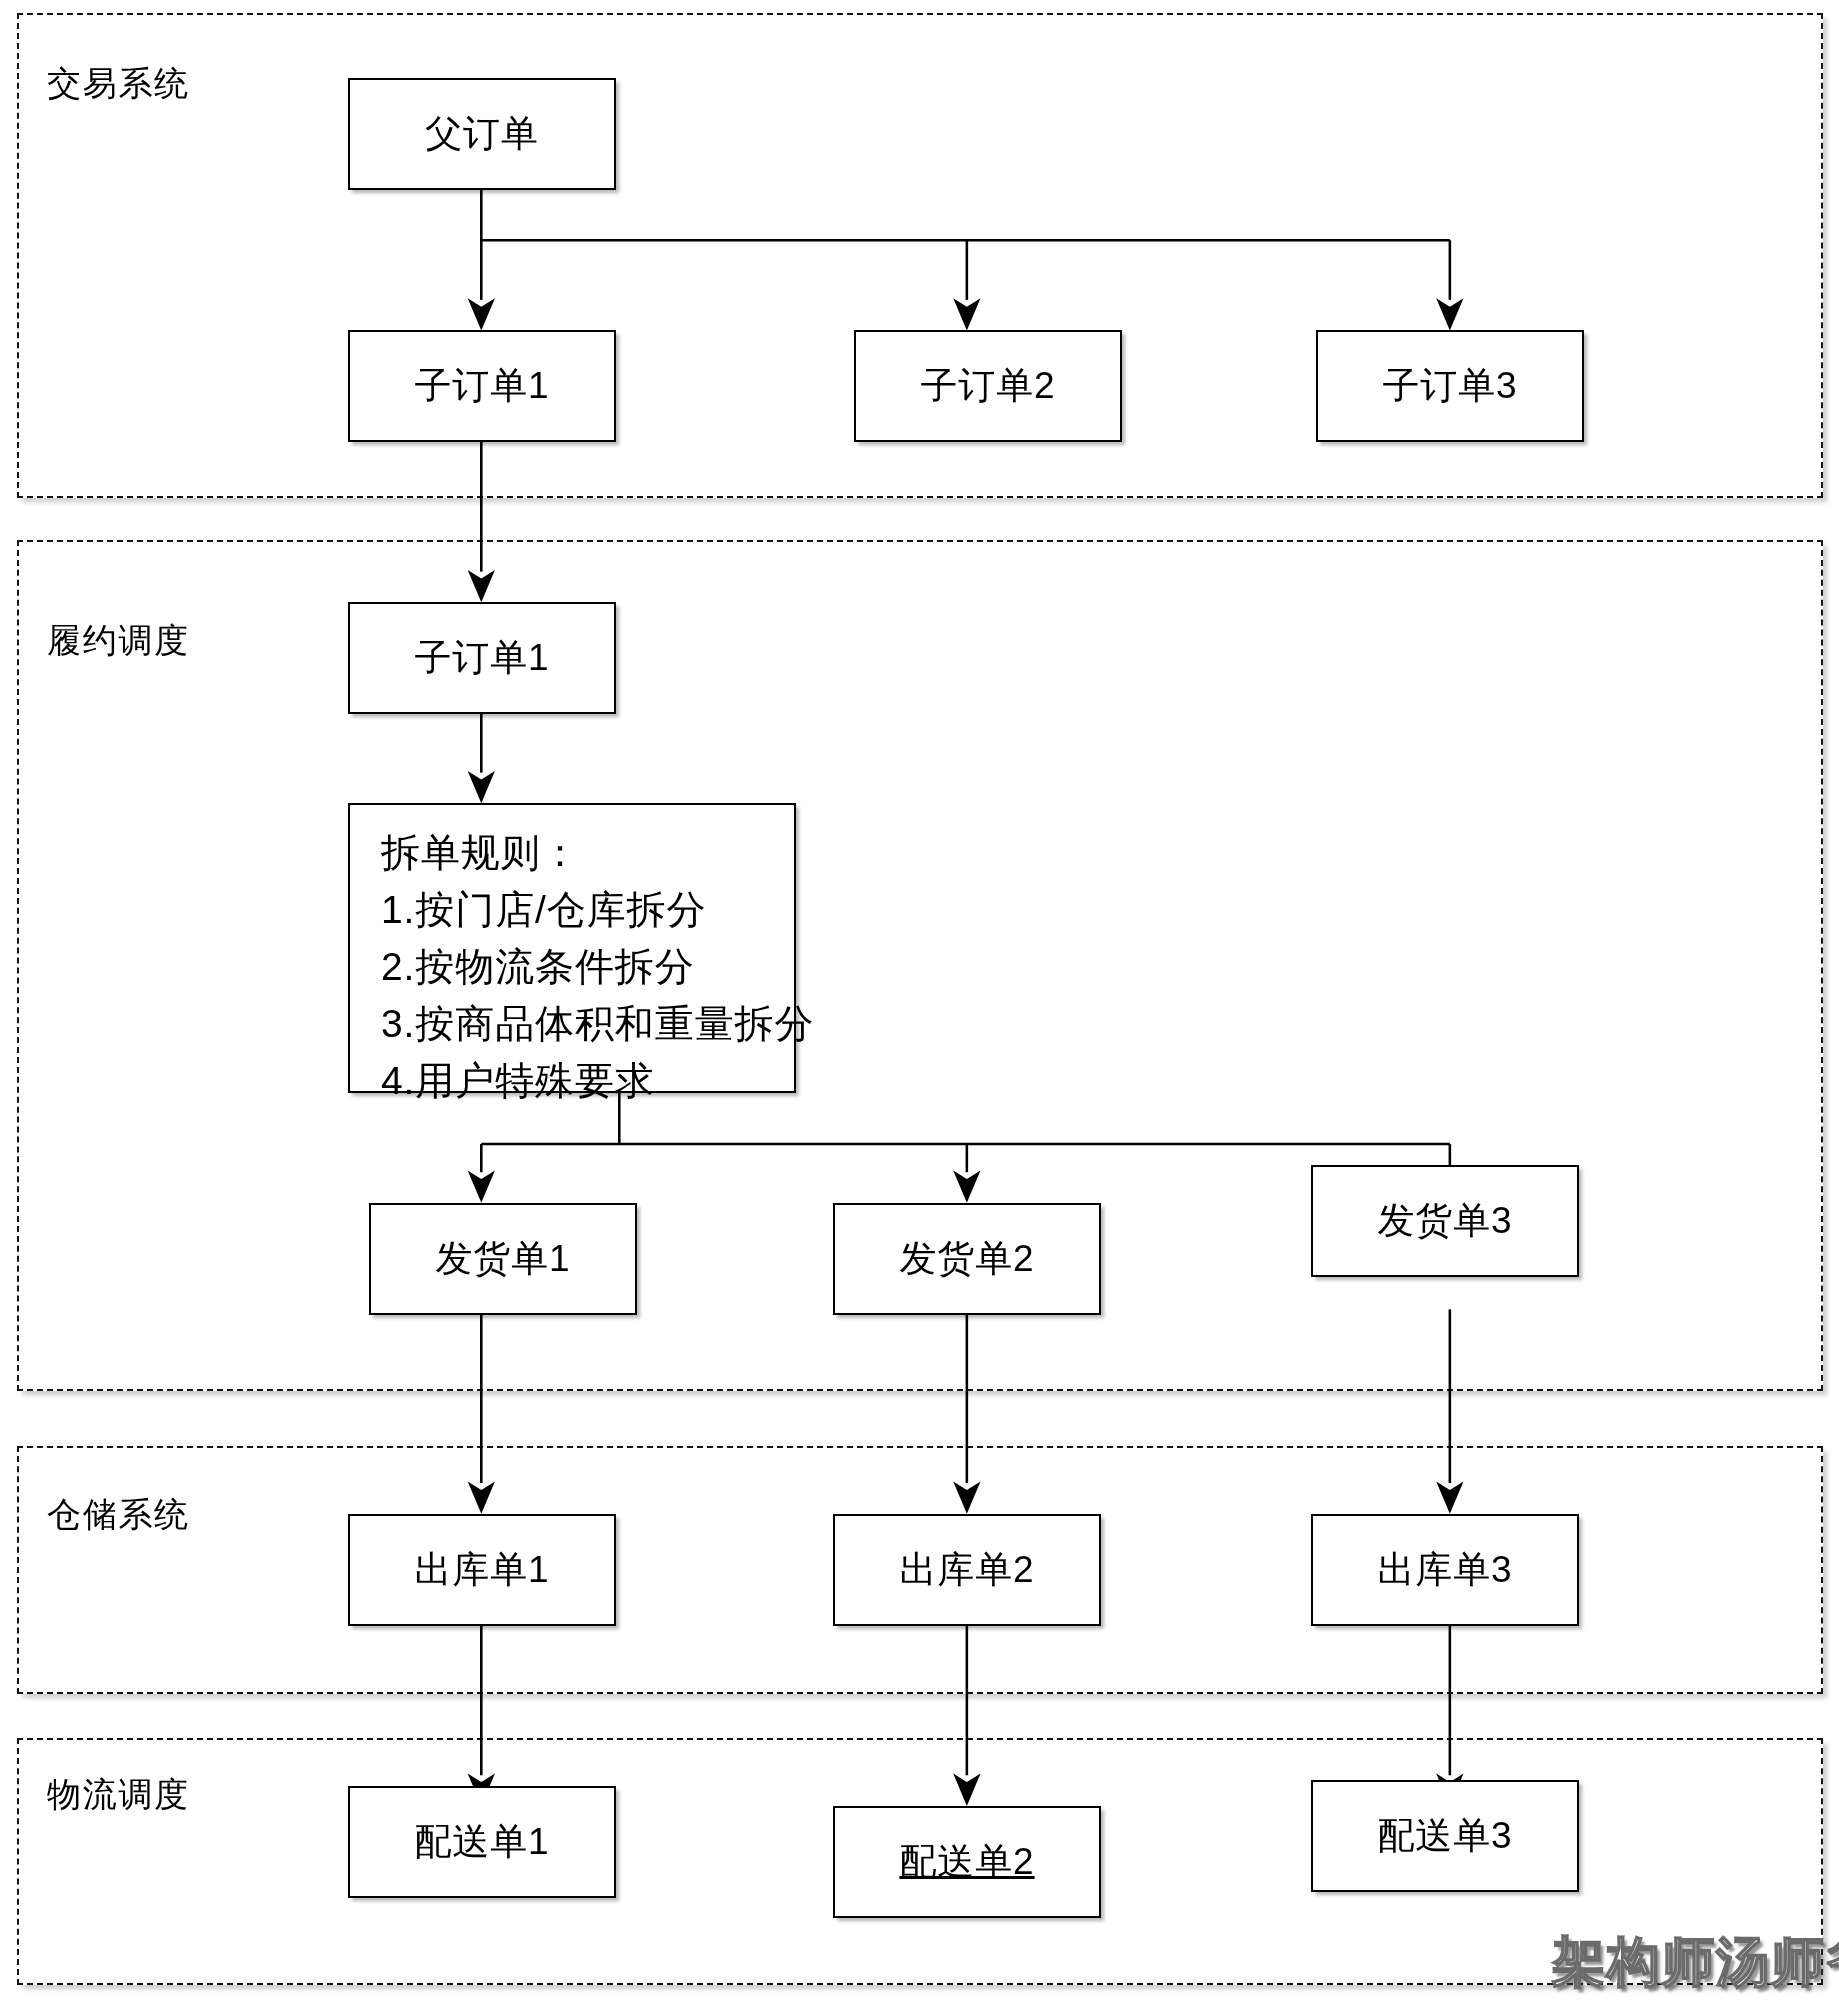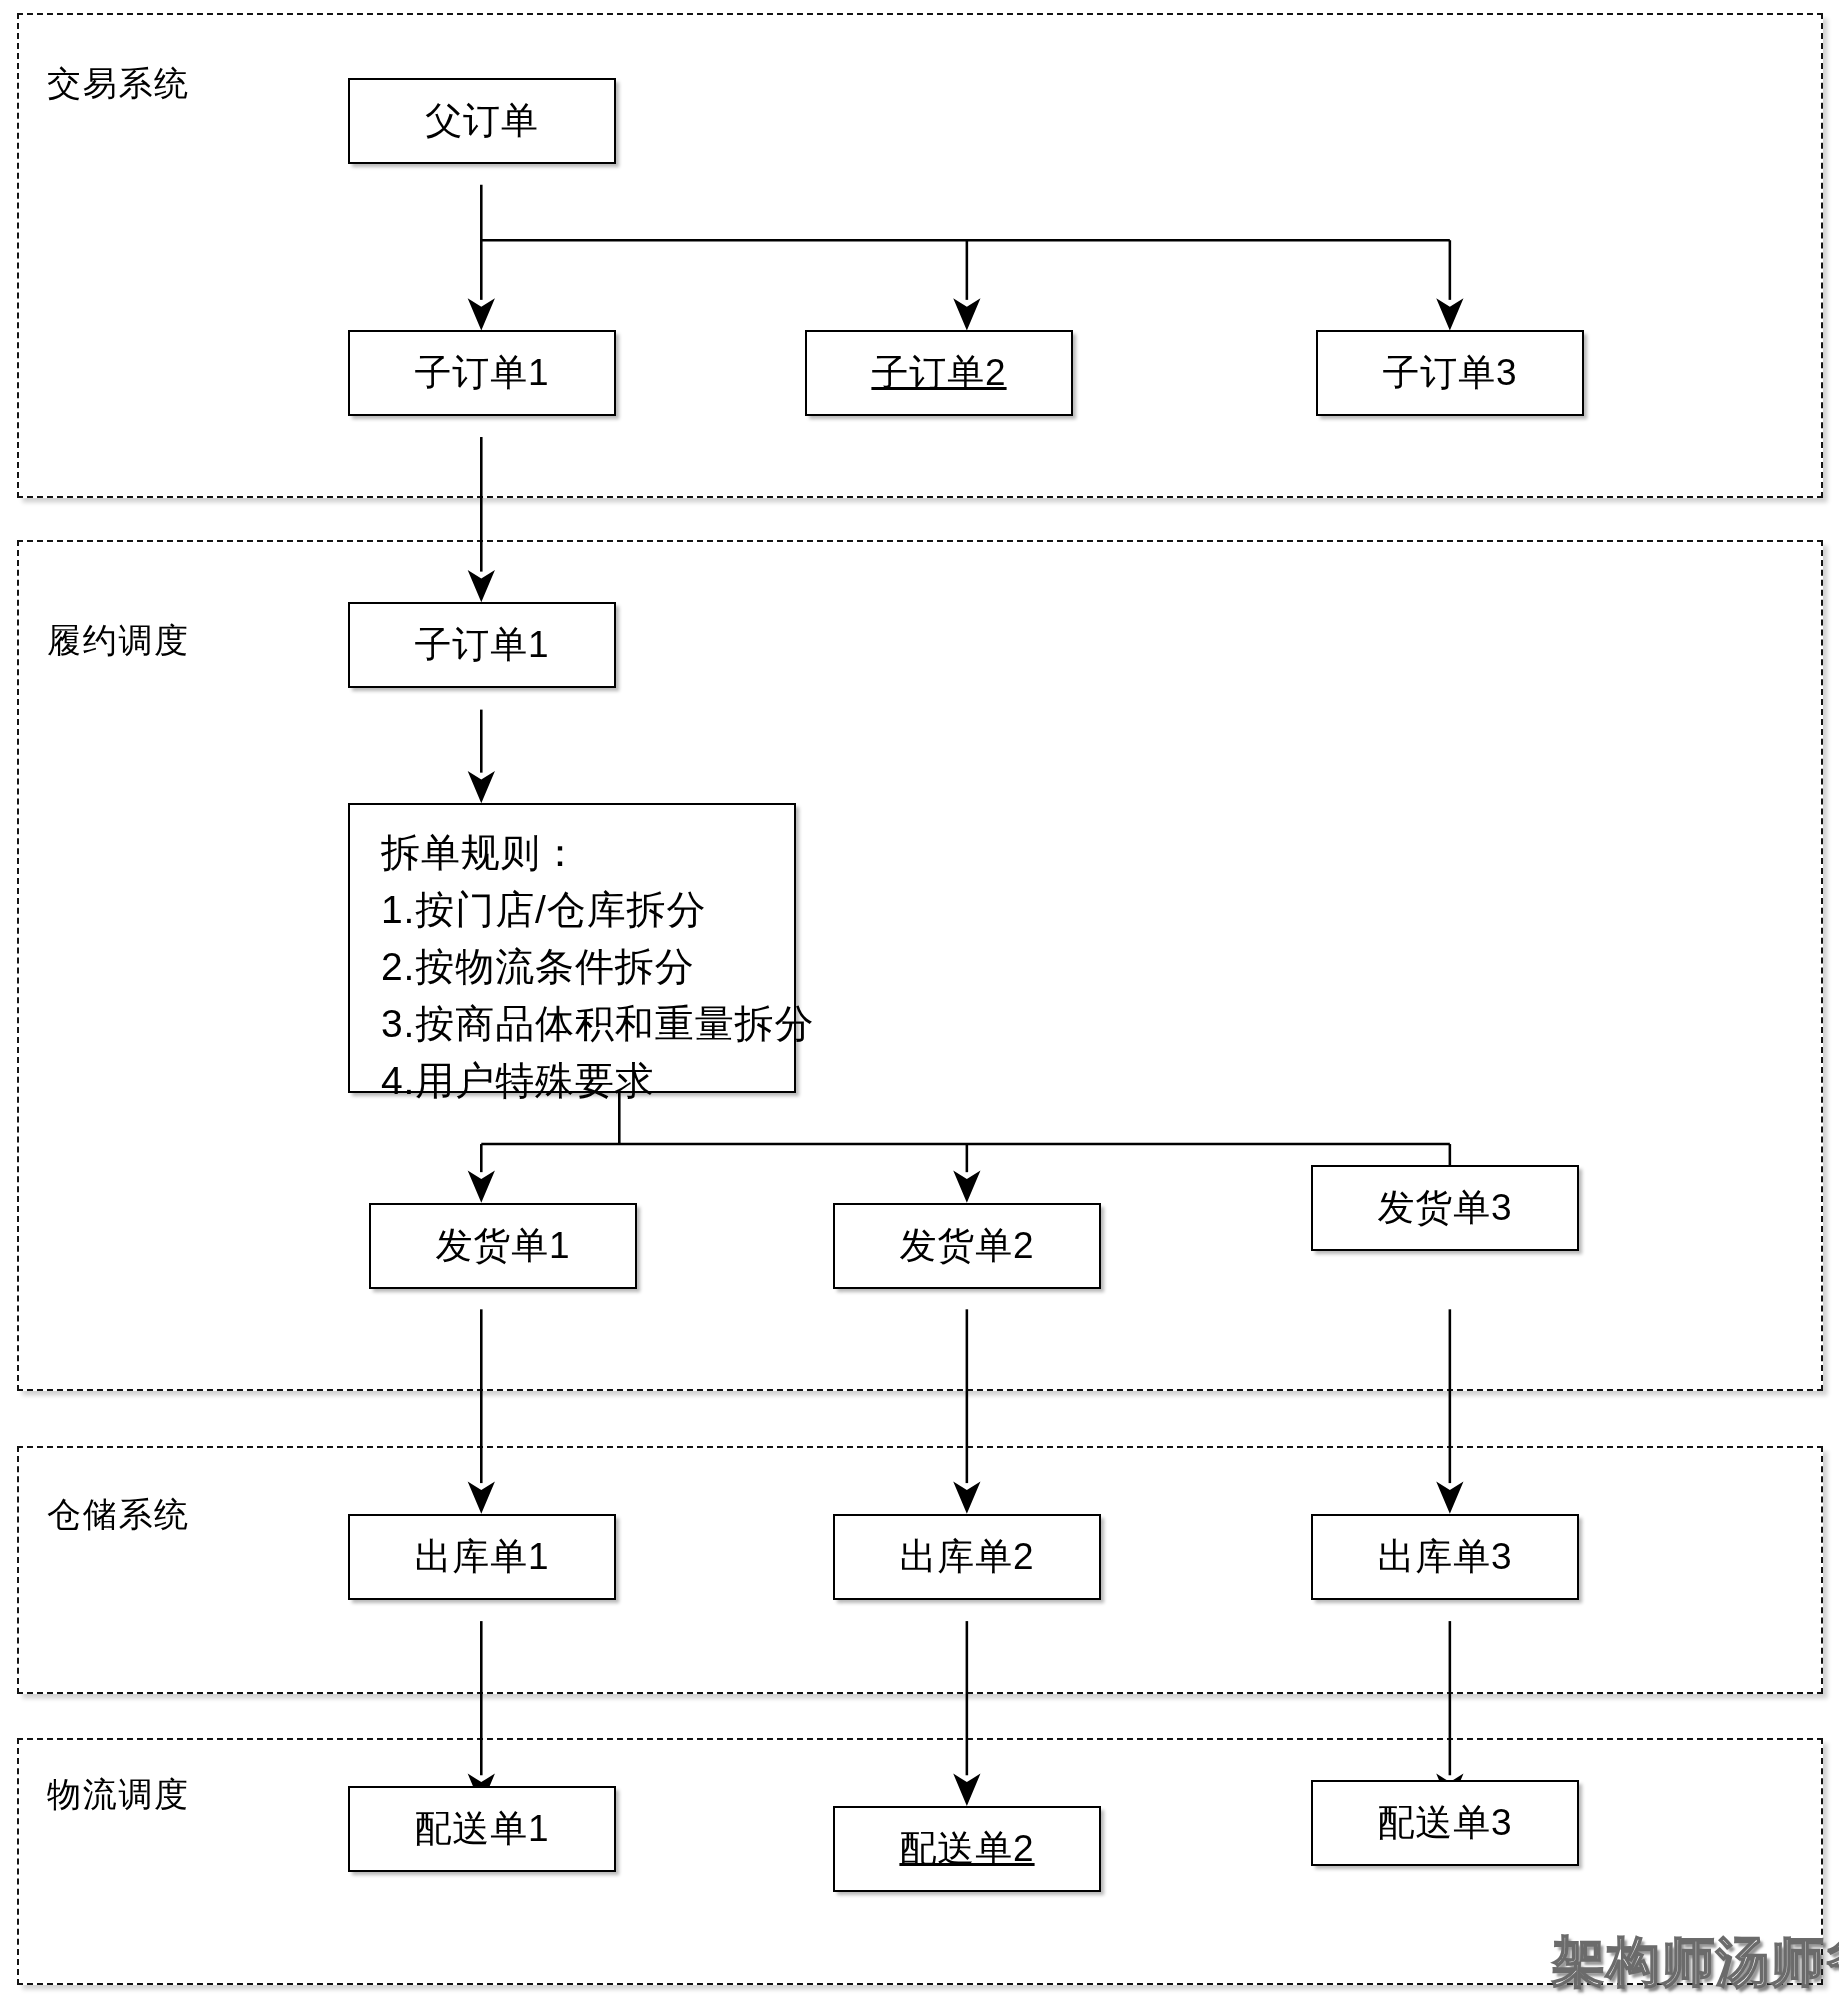--- a/index.html
+++ b/index.html
@@ -19,21 +19,21 @@
   .sec-label{
     position:absolute;
     font-size:34px;
     color:#000;
     letter-spacing:1.7px;
     white-space:nowrap;
     z-index:4;
   }
   .node{
     position:absolute;
-    width:268px;height:86px;
+    width:268px;height:112px;
     border:2.6px solid #000;
     background:#fff;
     box-shadow:4.3px 4.3px 3.4px rgba(0,0,0,0.28);
     display:flex;align-items:center;justify-content:center;
     font-size:37px;color:#000;
     letter-spacing:0.9px;
     z-index:3;
     box-sizing:border-box;
   }
   .node.rules{
@@ -119,21 +119,21 @@
       <path d="M1686,1739 L1702,1777 L1718,1739 L1702,1749 Z"></path>
       <path d="M549,2082 L565,2120 L581,2082 L565,2092 Z"></path>
       <path d="M1119,2082 L1135,2120 L1151,2082 L1135,2092 Z"></path>
       <path d="M1686,2082 L1702,2120 L1718,2082 L1702,2092 Z"></path>
     </g>
   </svg>
 
   <div class="node" style="left:348px;top:78px;">父订单</div>
 
   <div class="node" style="left:348px;top:330px;">子订单1</div>
-  <div class="node" style="left:805px;top:330px;text-decoration:underline;">子订单2</div>
+  <div class="node" style="left:854px;top:330px;">子订单2</div>
   <div class="node" style="left:1316px;top:330px;">子订单3</div>
 
   <div class="node" style="left:348px;top:602px;">子订单1</div>
 
   <div class="node rules" style="left:348px;top:803px;">
     <div class="rline">拆单规则：</div>
     <div class="rline">1.按门店/仓库拆分</div>
     <div class="rline">2.按物流条件拆分</div>
     <div class="rline">3.按商品体积和重量拆分</div>
     <div class="rline">4.用户特殊要求</div>

